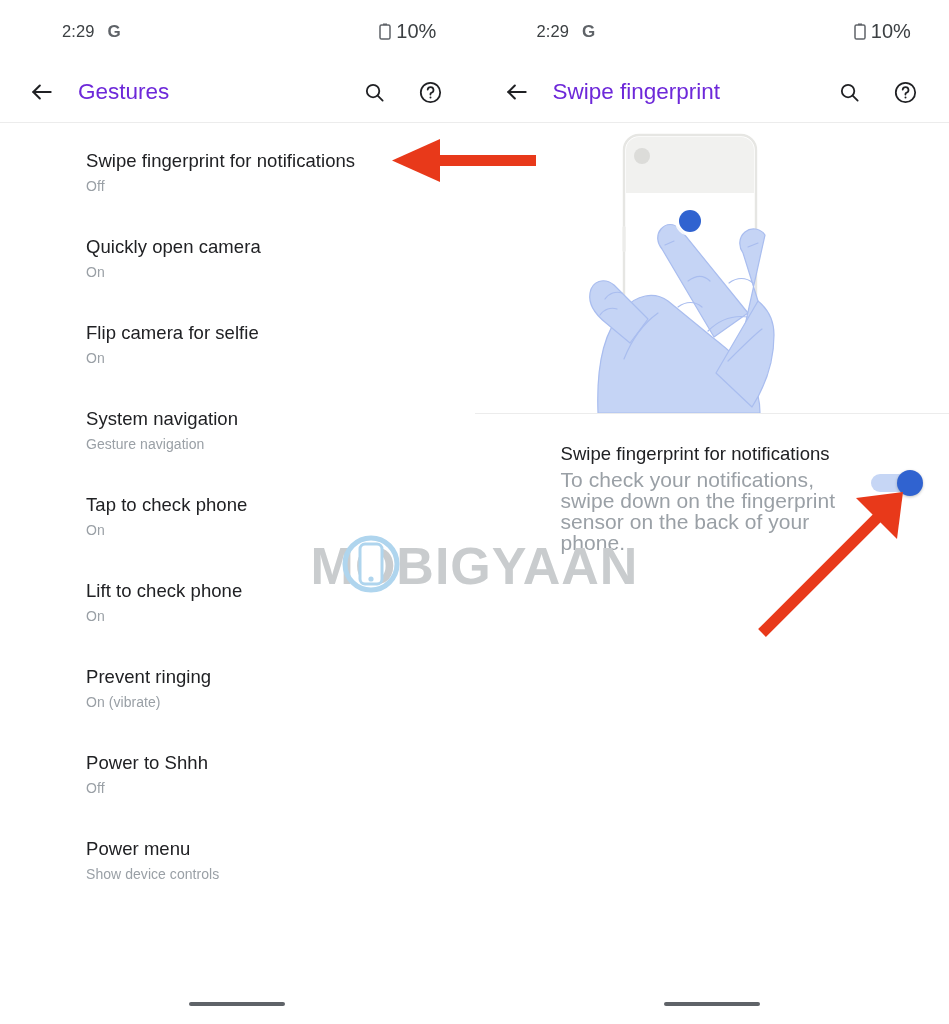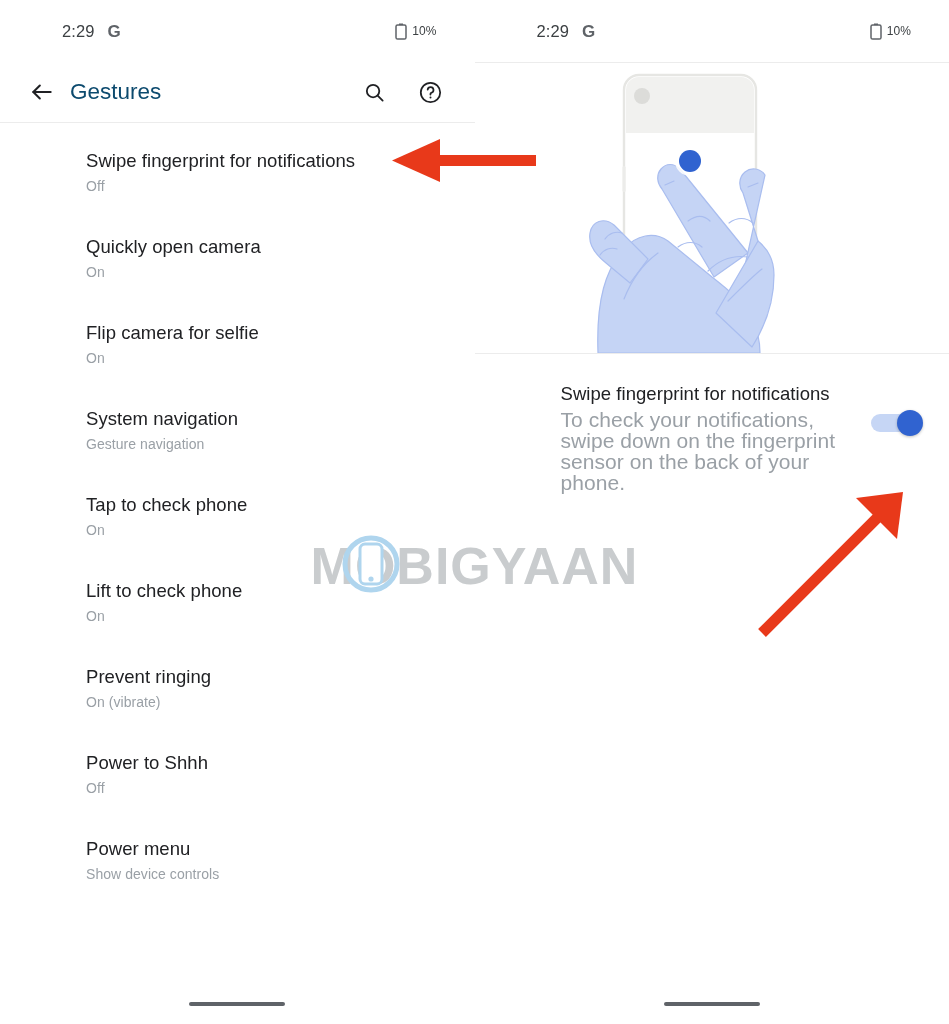--- a/index.html
+++ b/index.html
@@ -54,21 +54,21 @@
   }
   .status-right {
     display: flex;
     align-items: center;
     gap: 5px;
   }
   .battery-icon {
     display: block;
   }
   .status-batt {
-    font-size: 12px;
+    font-size: 20px;
     color: #3c4043;
     letter-spacing: 0.1px;
   }
 
   
   .app-bar {
     height: 60px;
     display: flex;
     align-items: center;
     padding: 0 22px 0 20px;
@@ -78,22 +78,22 @@
     height: 44px;
     display: flex;
     align-items: center;
     justify-content: center;
     flex: 0 0 auto;
     cursor: pointer;
   }
   .bar-title {
     flex: 1 1 auto;
     font-size: 22.5px;
-    color: #0c4a6e;
-    margin-left: 6px;
+    color: #6d28d9;
+    margin-left: 14px;
     white-space: nowrap;
     overflow: hidden;
   }
   .bar-actions {
     display: flex;
     align-items: center;
     gap: 12px;
     flex: 0 0 auto;
   }
   .app-bar-divider {
@@ -347,20 +347,44 @@
         <span>
           <svg class="battery-icon" width="12" height="17" viewBox="0 0 12 17">
             <rect x="4" y="0.5" width="4" height="1.6" fill="#5f6368"></rect>
             <rect x="1" y="2" width="10" height="14" rx="1.6" fill="none" stroke="#5f6368" stroke-width="1.5"></rect>
           </svg>
         </span>
         <span class="status-batt">10%</span>
       </div>
     </div>
 
+    <div class="app-bar">
+      <div class="bar-icon">
+        <svg width="26" height="26" viewBox="0 0 24 24" fill="none" stroke="#202124" stroke-width="1.9" stroke-linecap="round" stroke-linejoin="round">
+          <line x1="20" y1="12" x2="4" y2="12"></line>
+          <polyline points="10,6 4,12 10,18"></polyline>
+        </svg>
+      </div>
+      <div class="bar-title">Swipe fingerprint</div>
+      <div class="bar-actions">
+        <div class="bar-icon">
+          <svg width="23" height="23" viewBox="0 0 24 24" fill="none" stroke="#202124" stroke-width="1.9" stroke-linecap="round">
+            <circle cx="10.5" cy="10.5" r="6.5"></circle>
+            <line x1="15.3" y1="15.3" x2="20.5" y2="20.5"></line>
+          </svg>
+        </div>
+        <div class="bar-icon">
+          <svg width="25" height="25" viewBox="0 0 24 24" fill="none" stroke="#202124" stroke-width="1.7">
+            <circle cx="12" cy="12" r="9.3"></circle>
+            <path d="M9.3 9.2a2.8 2.8 0 1 1 3.4 3.1c-0.6 0.2-0.75 0.6-0.75 1.2v0.5" stroke-linecap="round"></path>
+            <circle cx="12" cy="16.7" r="0.95" fill="#202124" stroke="none"></circle>
+          </svg>
+        </div>
+      </div>
+    </div>
     <div class="app-bar-divider"></div>
 
     <div class="illustration">
       <svg width="300" height="290" viewBox="0 0 300 290">
 
         <rect x="62" y="12" width="132" height="272" rx="15" fill="#ffffff" stroke="#e6e6e3" stroke-width="2.4"></rect>
 
         <path d="M64 27 a13 13 0 0 1 13 -13 h102 a13 13 0 0 1 13 13 v43 h-128 z" fill="#f1f1ef"></path>
 
         <circle cx="80" cy="33" r="8" fill="#dcdcd9"></circle>

